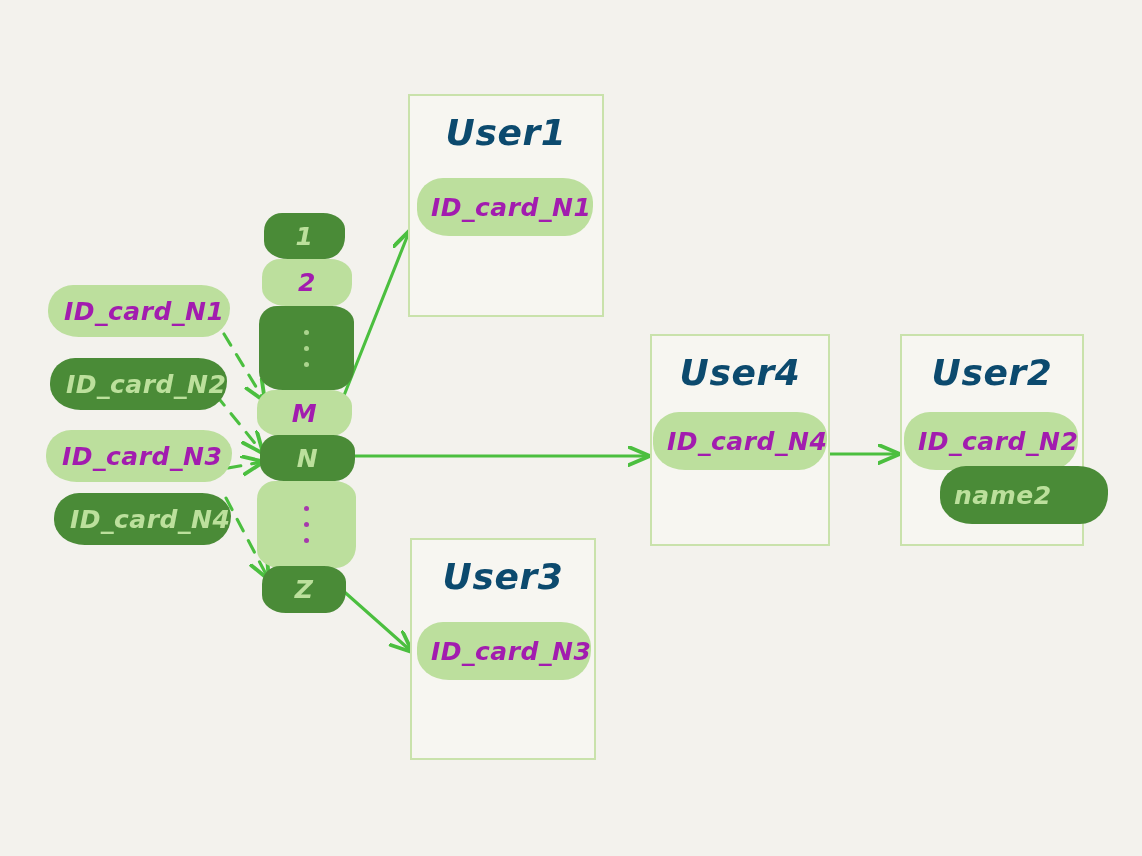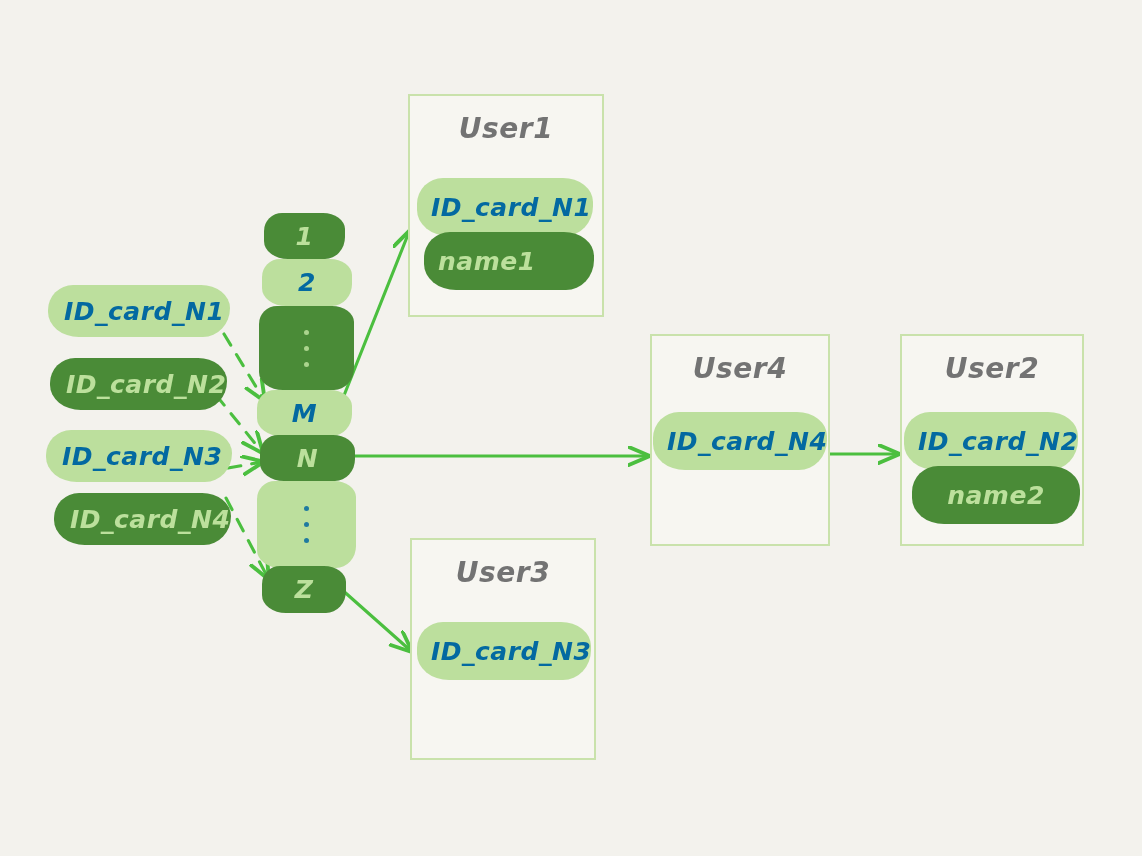--- a/index.html
+++ b/index.html
@@ -15,21 +15,21 @@
 
   
   .pill{
     position:absolute;
     display:flex;align-items:center;
     box-sizing:border-box;
     border-radius:26px 30px 28px 32px / 26px 24px 30px 26px;
     letter-spacing:.5px;
     white-space:nowrap;
   }
-  .pill.light{background:#bcdf9d;color:#0369a1;}
+  .pill.light{background:#bcdf9d;color:#a21caf;}
   .pill.dark {background:#4a8b37;color:#bce09c;}
 
   
   .src-pill{
     height:52px;
     padding:0 16px;
     font-size:25px;
     font-weight:700;
     font-style:italic;
     justify-content:flex-start;
@@ -55,24 +55,24 @@
   
   .card{
     position:absolute;
     box-sizing:border-box;
     background:#f7f6f1;
     border:2px solid #c9e2ab;
   }
   .card-title{
     position:absolute;left:0;right:0;top:16px;
     text-align:center;
-    font-size:28px;
+    font-size:36px;
     font-weight:700;
     font-style:italic;
-    color:#737373;
+    color:#0c4a6e;
     letter-spacing:.6px;
   }
   .card-pill{
     height:58px;
     padding:0 14px;
     font-size:25px;
     font-weight:700;
     font-style:italic;
     justify-content:flex-start;
   }
@@ -157,38 +157,35 @@
       <span>Z</span>
     </div>
   </div>
 
   <div class="card" style="left:408px;top:94px;width:196px;height:223px;">
     <div class="card-title">User1</div>
   </div>
   <div class="pill card-pill light" style="left:417px;top:178px;width:176px;">
     <span>ID_card_N1</span>
   </div>
-  <div class="pill card-pill dark" style="left:424px;top:232px;width:170px;">
-    <span>name1</span>
-  </div>
 
   <div class="card" style="left:650px;top:334px;width:180px;height:212px;">
     <div class="card-title">User4</div>
   </div>
   <div class="pill card-pill light" style="left:653px;top:412px;width:174px;">
     <span>ID_card_N4</span>
   </div>
 
   <div class="card" style="left:900px;top:334px;width:184px;height:212px;">
     <div class="card-title">User2</div>
   </div>
   <div class="pill card-pill light" style="left:904px;top:412px;width:174px;">
     <span>ID_card_N2</span>
   </div>
-  <div class="pill card-pill dark" style="left:912px;top:466px;width:168px;justify-content:center;">
+  <div class="pill card-pill dark" style="left:940px;top:466px;width:168px;">
     <span>name2</span>
   </div>
 
   <div class="card" style="left:410px;top:538px;width:186px;height:222px;">
     <div class="card-title">User3</div>
   </div>
   <div class="pill card-pill light" style="left:417px;top:622px;width:174px;">
     <span>ID_card_N3</span>
   </div>
 

